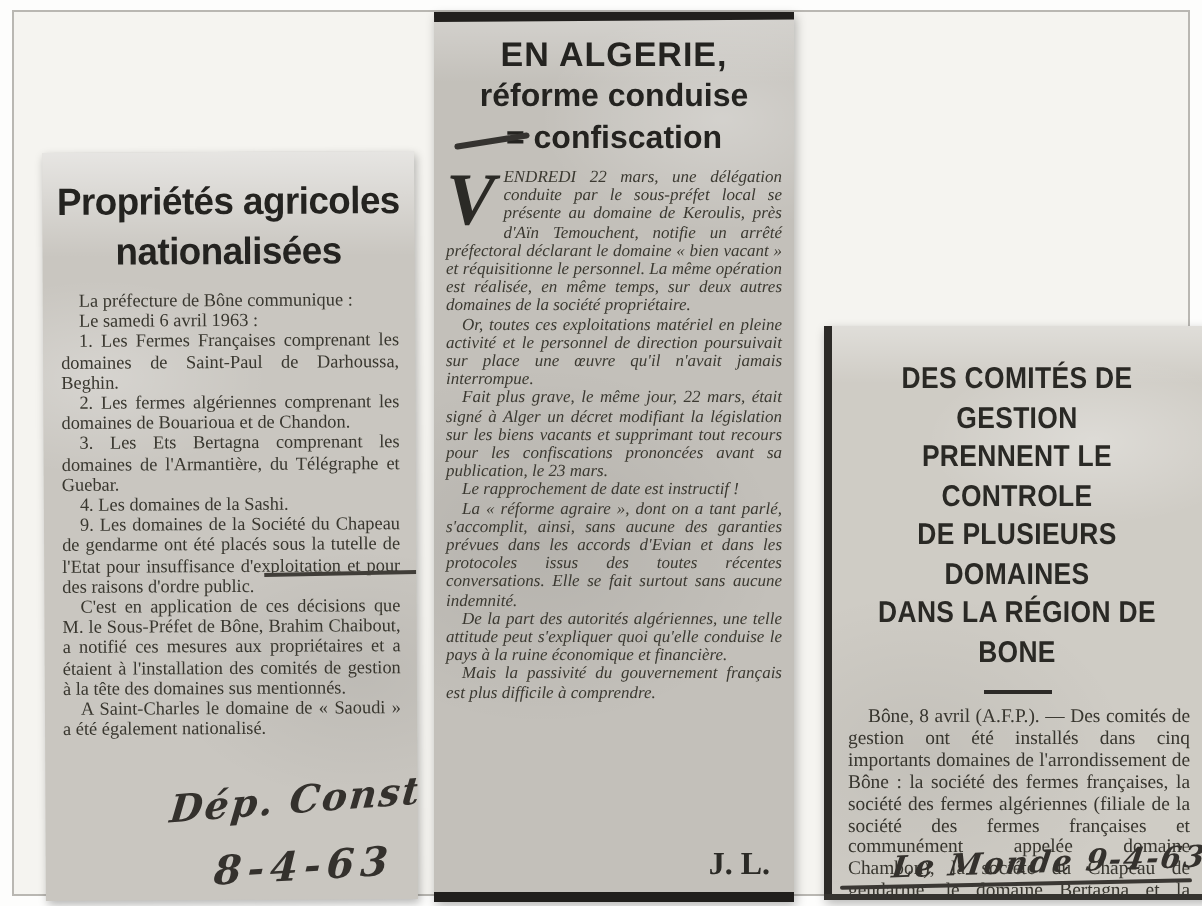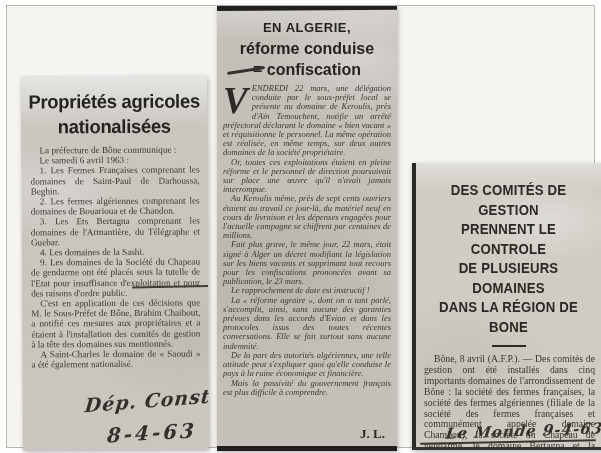--- a/index.html
+++ b/index.html
@@ -50,39 +50,39 @@
       radial-gradient(ellipse 130px 80px at 80% 12%, rgba(255,255,255,.28), rgba(255,255,255,0) 70%),
       radial-gradient(ellipse 160px 120px at 30% 60%, rgba(0,0,0,.07), rgba(0,0,0,0) 75%),
       #c3c0ba;
   }
   .edge-top{position:absolute;left:0;top:0;width:100%;height:5px;background:#211f1d;transform:rotate(-.4deg);transform-origin:left top;}
   .edge-bottom{position:absolute;left:0;bottom:0;width:100%;height:5px;background:#211f1d;}
   .m-headline{
     margin-top:11px;text-align:center;
     font-family:"Liberation Sans", sans-serif;font-weight:bold;color:#242320;
   }
-  .m-h1{font-size:13px;line-height:21px;letter-spacing:.5px;text-align:center;}
+  .m-h1{font-size:17px;line-height:21px;letter-spacing:.5px;text-align:center;}
   .m-h2{font-size:16px;line-height:21px;}
   .m-h3{font-size:16px;line-height:21px;}
   .m-body{
     padding:4px 6px 0 6px;
     font-size:8.5px;line-height:9.2px;text-align:justify;
     font-style:italic;color:#3b3931;
   }
   .m-body p{margin:0;text-indent:8px;}
   .m-body p.first{text-indent:0;}
   .dropcap{
     float:left;
     font-size:37px;line-height:30px;
     font-weight:bold;font-style:italic;
     padding:2px 4px 0 0;color:#2b2a26;
   }
   .m-sig{
     position:absolute;right:12px;bottom:9px;
-    font-weight:bold;font-size:13px;color:#2b2a26;
+    font-weight:bold;font-size:16px;color:#2b2a26;
     font-family:"Liberation Serif", serif;
     margin-top:24px;
   }
   
   .clip-right{
     left:412px;top:163px;width:193px;height:287px;
     background:
       linear-gradient(180deg, rgba(255,255,255,.35), rgba(255,255,255,0) 10%),
       radial-gradient(ellipse 120px 60px at 70% 20%, rgba(255,255,255,.3), rgba(255,255,255,0) 70%),
       radial-gradient(ellipse 140px 110px at 25% 75%, rgba(0,0,0,.06), rgba(0,0,0,0) 75%),
@@ -145,22 +145,21 @@
 <div class="clip clip-middle">
   <div class="edge-top"></div>
   <div class="ink-dash-middle"></div>
   <div class="m-headline">
     <div class="m-h1">EN ALGERIE,</div>
     <div class="m-h2">réforme conduise</div>
     <div class="m-h3">= confiscation</div>
   </div>
   <div class="m-body">
     <p class="first"><span class="dropcap">V</span><span>ENDREDI 22 mars, une délégation conduite par le sous-préfet local se présente au domaine de Keroulis, près d'Aïn Temouchent, notifie un arrêté préfectoral déclarant le domaine « bien vacant » et réquisitionne le personnel. La même opération est réalisée, en même temps, sur deux autres domaines de la société propriétaire.</span></p>
-    <p>Or, toutes ces exploitations étaient en pleine réforme et le personnel de direction poursuivait sur place une œuvre qu'il n'avait jamais interrompue.</p>
-    <p>Au Keroulis même, près de sept cents ouvriers étaient au travail ce jour-là, du matériel neuf en cours de livraison et les dépenses engagées pour l'actuelle campagne se chiffrent par centaines de millions.</p>
+    <p>Or, toutes ces exploitations matériel en pleine activité et le personnel de direction poursuivait sur place une œuvre qu'il n'avait jamais interrompue.</p>
     <p>Fait plus grave, le même jour, 22 mars, était signé à Alger un décret modifiant la législation sur les biens vacants et supprimant tout recours pour les confiscations prononcées avant sa publication, le 23 mars.</p>
     <p>Le rapprochement de date est instructif !</p>
     <p>La « réforme agraire », dont on a tant parlé, s'accomplit, ainsi, sans aucune des garanties prévues dans les accords d'Evian et dans les protocoles issus des toutes récentes conversations. Elle se fait surtout sans aucune indemnité.</p>
     <p>De la part des autorités algériennes, une telle attitude peut s'expliquer quoi qu'elle conduise le pays à la ruine économique et financière.</p>
     <p>Mais la passivité du gouvernement français est plus difficile à comprendre.</p>
   </div>
   <div class="m-sig">J. L.</div>
   <div class="edge-bottom"></div>
 </div>
 

